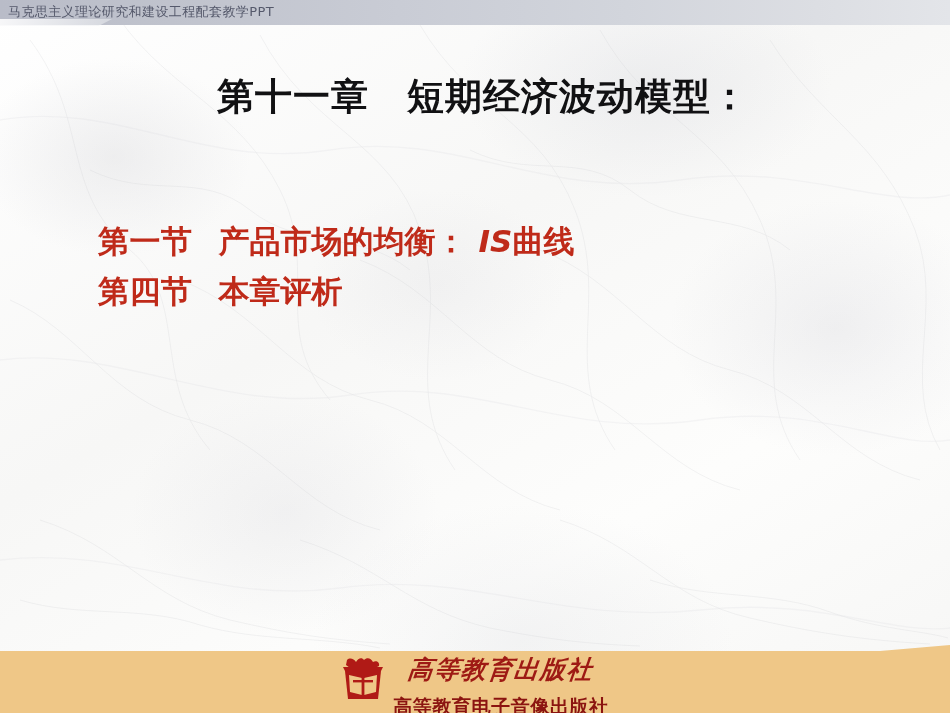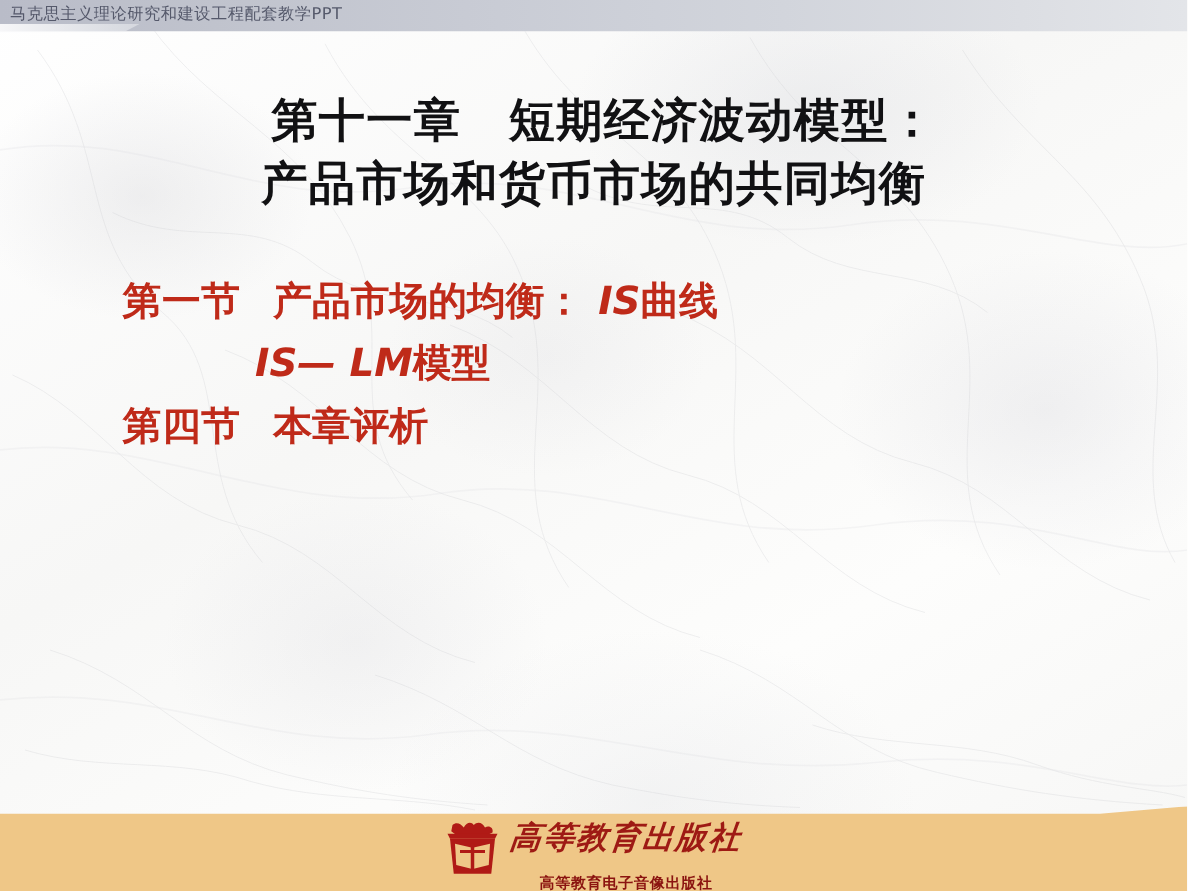--- a/index.html
+++ b/index.html
@@ -143,21 +143,21 @@
     font-size: 25px;
     line-height: 27px;
     color: #9e1a14;
     font-weight: 700;
     font-style: italic;
     font-family: "DejaVu Serif", "Liberation Serif", serif;
     letter-spacing: 1.5px;
     transform: skewX(-6deg);
   }
   .logo-cn-sub {
-    font-size: 12px;
+    font-size: 19px;
     line-height: 16px;
     color: #8b1410;
     font-weight: 700;
     letter-spacing: 0.6px;
     font-family: "DejaVu Sans", "Liberation Sans", sans-serif;
     margin-top: 15px;
   }
 </style>
 </head>
 <body>
@@ -194,26 +194,24 @@
     </svg>
   </div>
 
   <div class="top-banner">
     <div class="top-banner-wedge"></div>
   </div>
   <div class="top-banner-label">马克思主义理论研究和建设工程配套教学PPT</div>
 
   <div class="title-block">
     <div class="title-line-1">第十一章　短期经济波动模型：</div>
-    <div class="title-line-2">产品市场和货币市场的共同均衡</div>
   </div>
 
   <div class="agenda" id="agenda-list">
       <div class="agenda-line"><span class="sect-label">第一节</span><span class="sect-gap"></span><span>产品市场的均衡：</span><span class="sect-gap" style="width: 12px;"></span><span class="latin">IS</span><span>曲线</span></div>
-      <div class="agenda-line indent"><span class="sect-gap" style="width: 0px;"></span><span class="latin">IS— LM</span><span>模型</span></div>
       <div class="agenda-line"><span class="sect-label">第四节</span><span class="sect-gap"></span><span>本章评析</span></div>
     </div>
 
   <div class="footer-band"></div>
   <div class="footer-logo">
     <div class="logo-wrap">
       <svg class="emblem" viewBox="0 0 44 46" xmlns="http://www.w3.org/2000/svg">
         <g fill="#b01a16">
           <path d="M6,4 C9,1 13,3 15,6 C17,2 21,1 23,4 C26,1 30,2 32,6 C35,4 39,6 38,10 L34,12 L9,12 L5,9 Z"></path>
           <path d="M2,11 L42,11 L40,15 L4,15 Z"></path>

